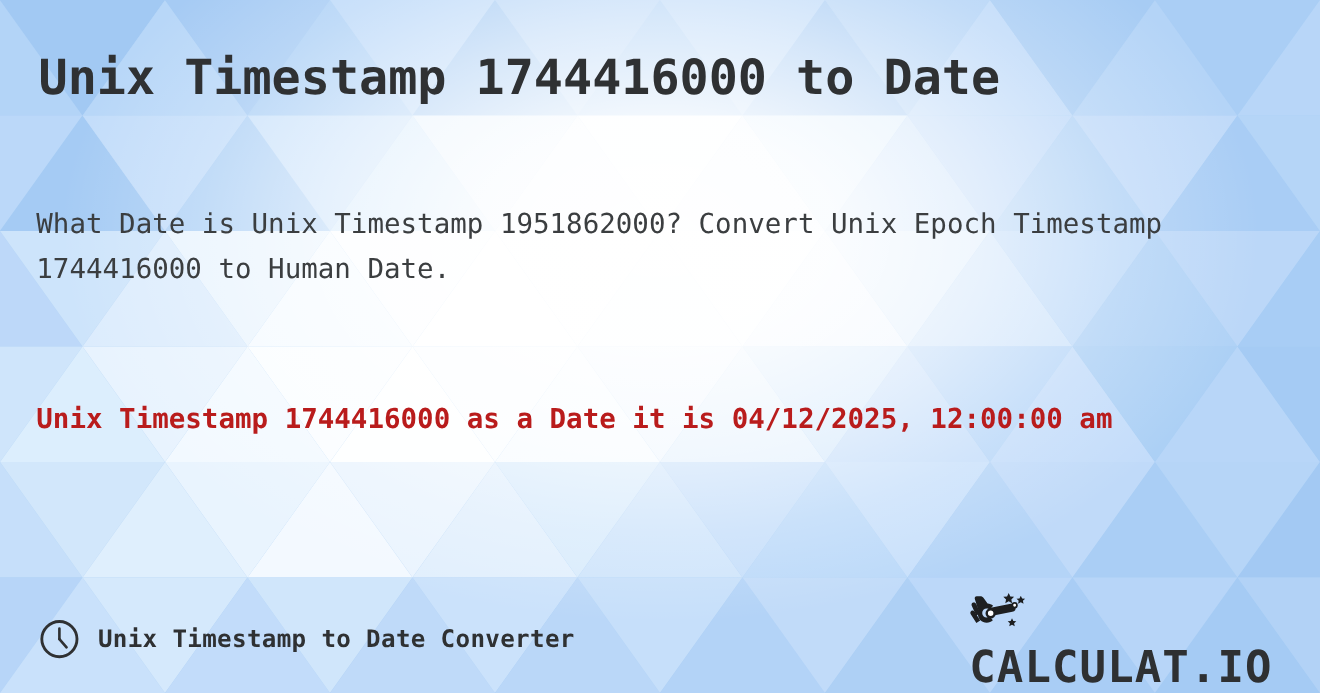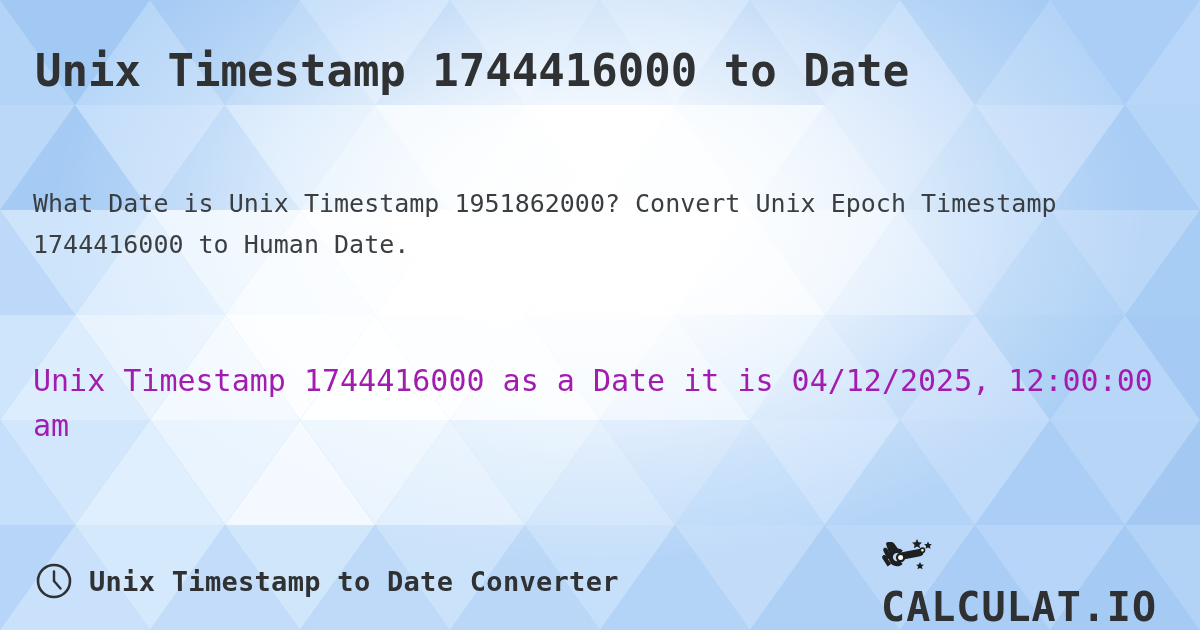--- a/index.html
+++ b/index.html
@@ -73,24 +73,24 @@
     font-weight: normal;
     color: #3b3e40;
   }
 
   #result {
     position: absolute;
     left: 33px;
     top: 358px;
     width: 1135px;
     margin: 0;
-    font-size: 30px;
+    font-size: 25px;
     line-height: 45px;
-    font-weight: normal;
-    color: #a21caf;
+    font-weight: bold;
+    color: #b91c1c;
   }
 
   
   #footer {
     position: absolute;
     left: 0;
     right: 0;
     bottom: 24px;
     height: 50px;
     padding: 0 35px;
@@ -107,21 +107,21 @@
   }
 
   #clock-icon {
     display: block;
     width: 38px;
     height: 38px;
     flex: none;
   }
 
   #footer-label {
-    font-size: 27px;
+    font-size: 22px;
     font-weight: bold;
     letter-spacing: 0.3px;
     color: #2f3133;
     white-space: nowrap;
   }
 
   #brand {
     display: flex;
     align-items: flex-start;
     gap: 9px;

